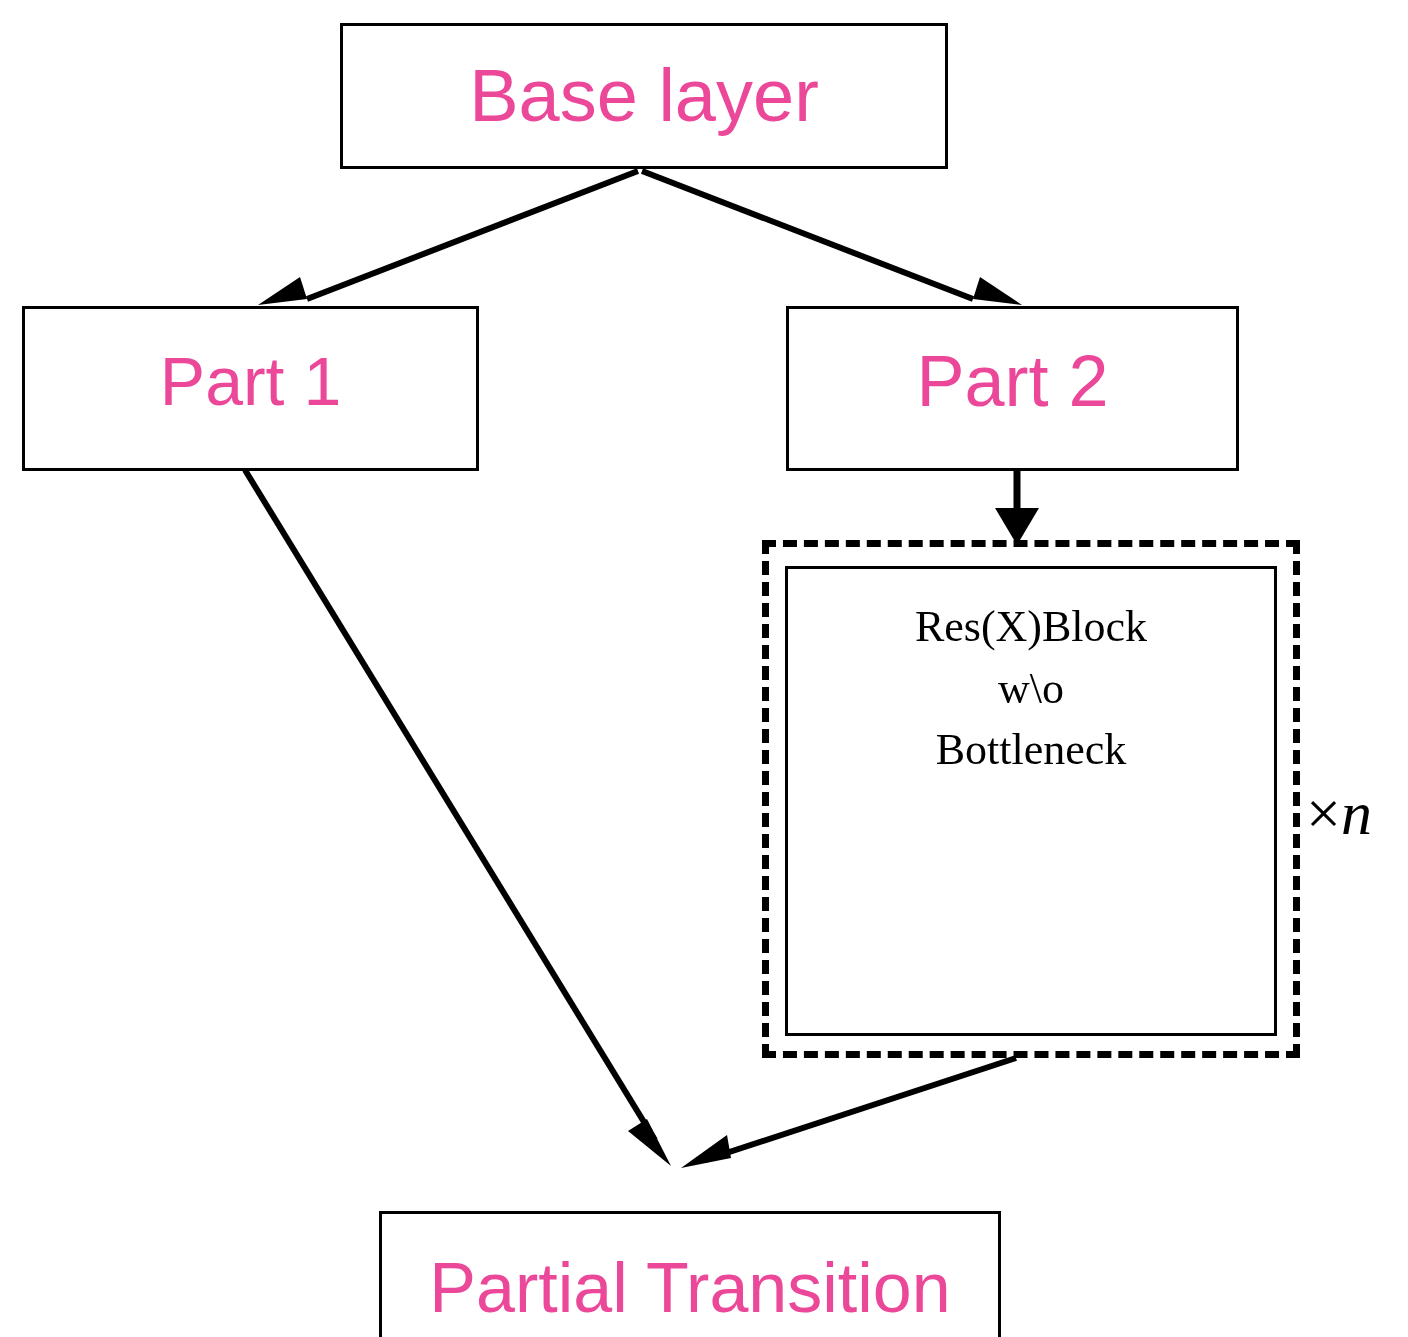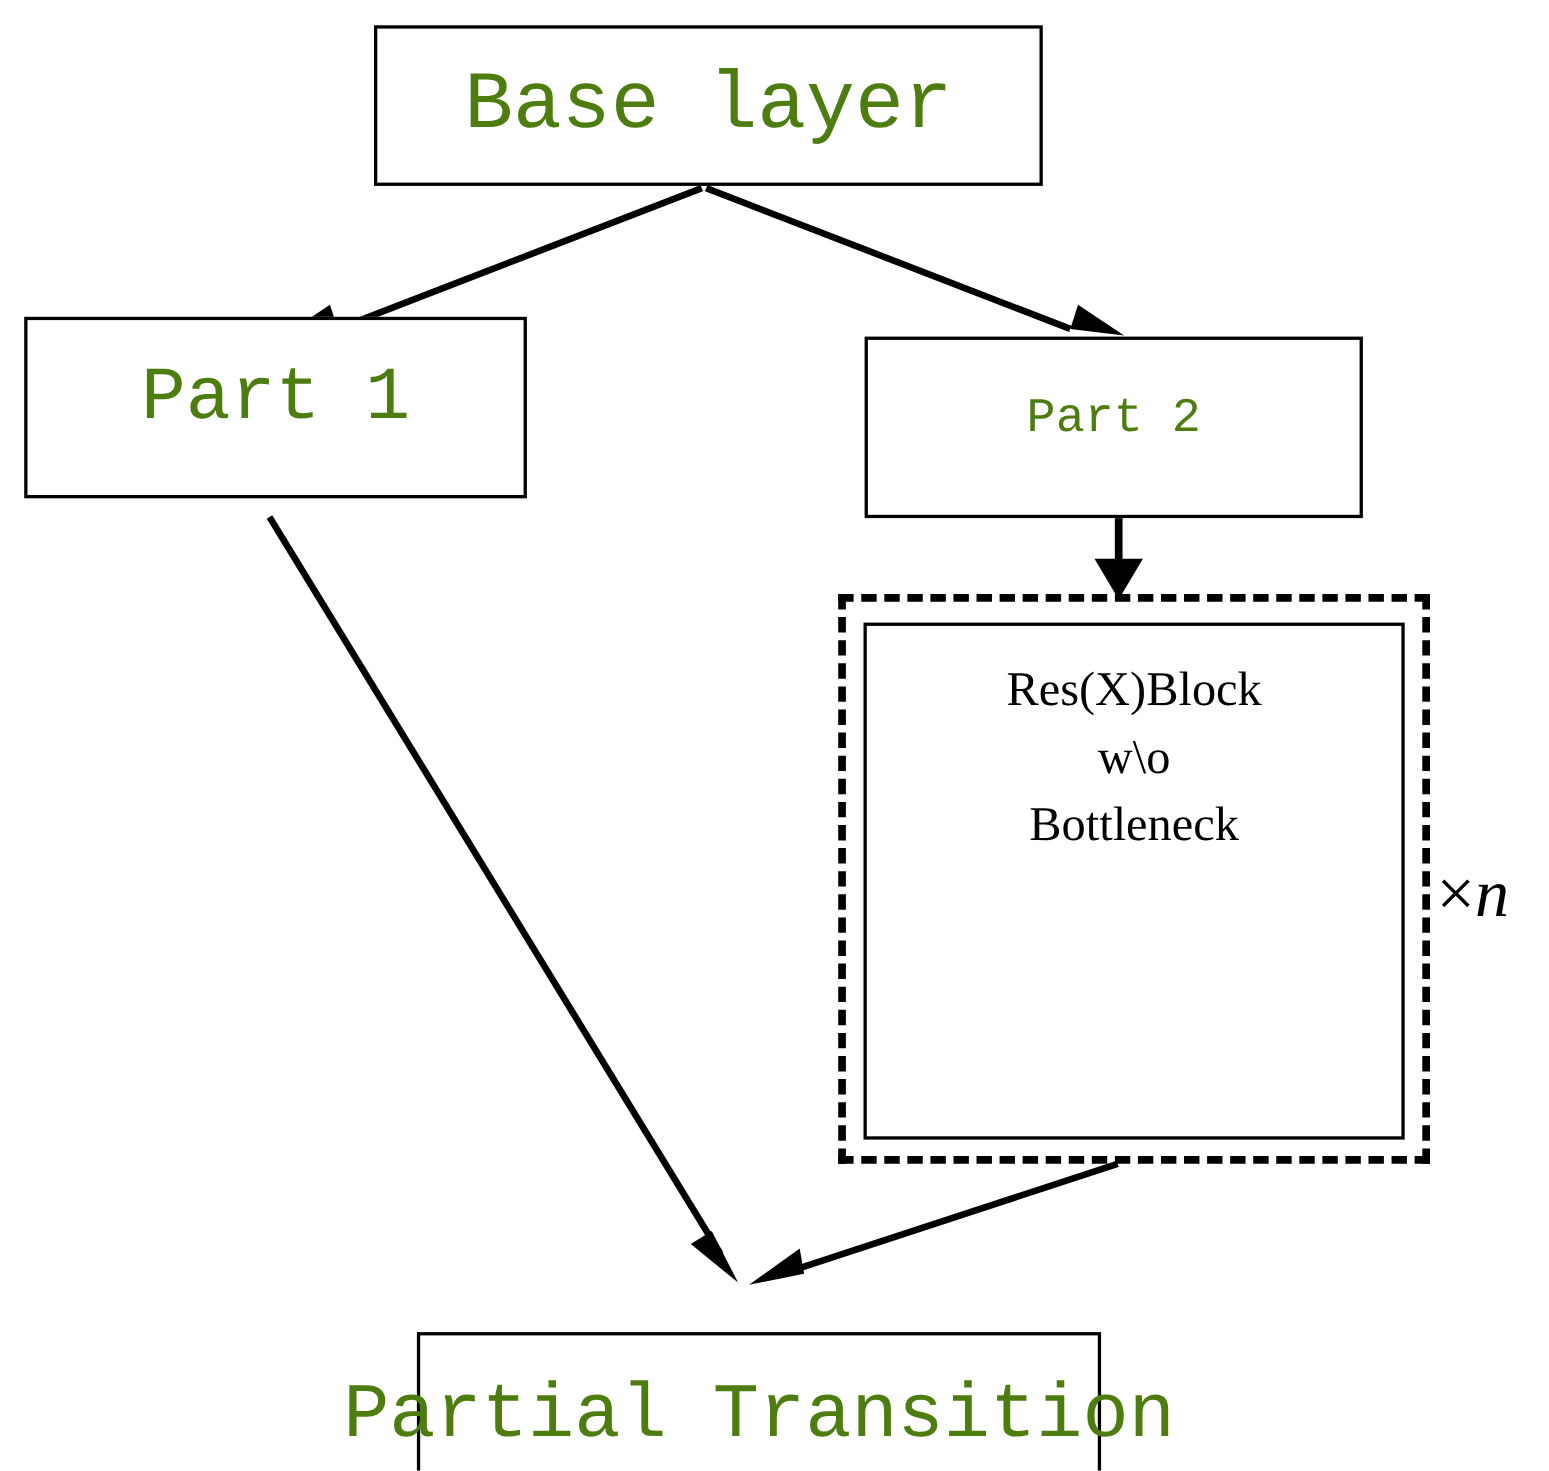--- a/index.html
+++ b/index.html
@@ -20,52 +20,52 @@
   .node {
     position: absolute;
     box-sizing: border-box;
     background: #ffffff;
     border: 3px solid #000000;
     display: flex;
     align-items: center;
     justify-content: center;
   }
   .node-label {
-    font-family: Liberation Mono, monospace;
-    color: #4d7c0f;
+    font-family: Liberation Sans, sans-serif;
+    color: #ec4899;
     line-height: 1.0;
     white-space: nowrap;
     text-align: center;
   }
   
   #base-layer {
     left: 340px;
     top: 23px;
     width: 608px;
     height: 146px;
   }
   #base-layer .node-label { font-size: 74px; }
 
   
   #part-1 {
     left: 22px;
-    top: 288px;
+    top: 306px;
     width: 457px;
     height: 165px;
   }
   #part-1 .node-label { font-size: 68px; position: relative; top: -8px; }
 
   
   #part-2 {
     left: 786px;
     top: 306px;
     width: 453px;
     height: 165px;
   }
-  #part-2 .node-label { font-size: 44px; position: relative; top: -8px; }
+  #part-2 .node-label { font-size: 72px; position: relative; top: -8px; }
 
   
   #repeat-group {
     position: absolute;
     left: 762px;
     top: 540px;
     width: 538px;
     height: 518px;
     box-sizing: border-box;
     border: 7px dashed #000000;

